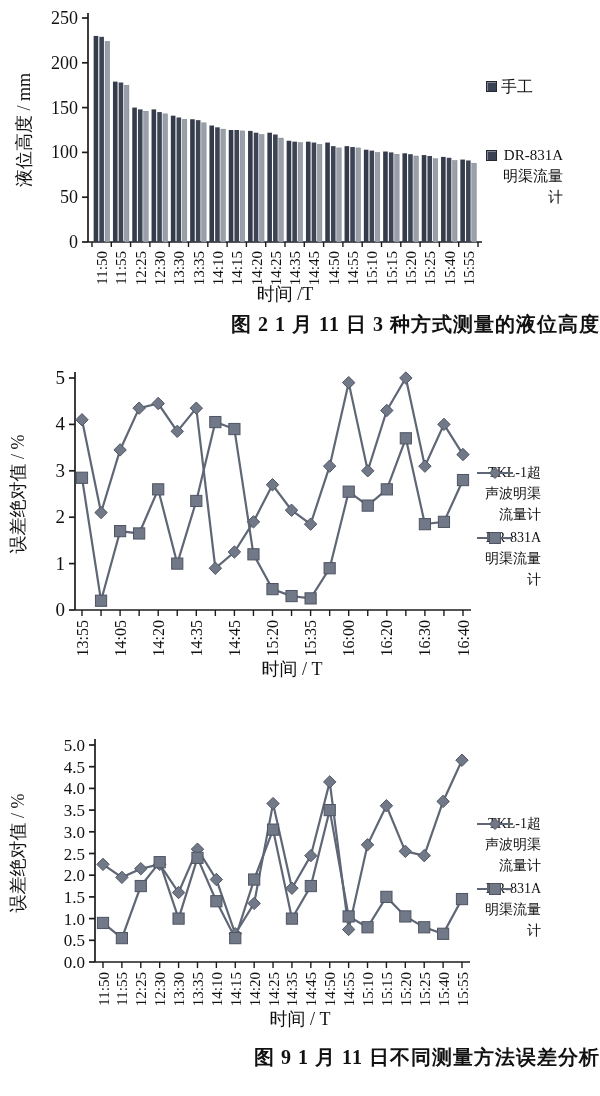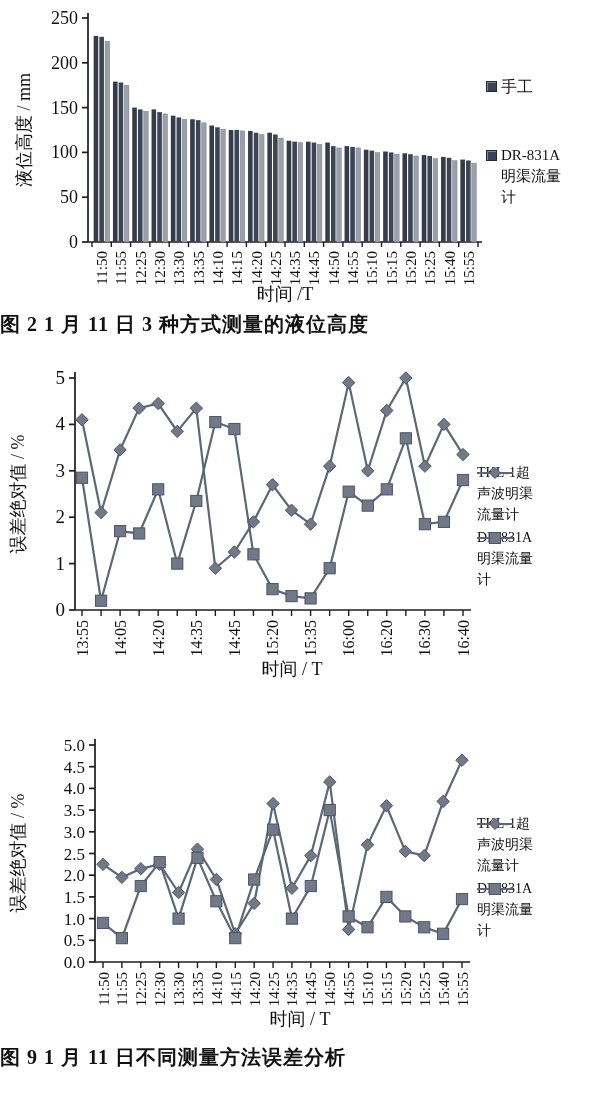--- a/index.html
+++ b/index.html
@@ -2,24 +2,24 @@
 <html><head>
 <meta charset="utf-8">
 <style>
   html,body{margin:0;padding:0;background:#ffffff;}
   .page{
     position:relative;width:600px;height:1096px;background:#fff;overflow:hidden;
     font-family:"Liberation Serif",serif;color:#141414;
   }
   svg{position:absolute;left:0;overflow:visible;}
   .caption{
-    position:absolute;left:0;width:600px;text-align:left;
+    position:absolute;left:0;width:600px;text-align:right;
     font-size:20px;font-weight:600;letter-spacing:1px;color:#111;
   }
-  .legend{position:absolute;}
+  .legend{position:absolute;text-align:right;}
   .legend-entry{display:flex;align-items:flex-start;}
   .swatch{
     width:9px;height:9px;background:#3b4253;border:1px solid #23272f;
     box-shadow:inset 1px 1px 0 rgba(255,255,255,.35);
     margin:5px 4px 0 0;flex:0 0 auto;
   }
   .legend-label{font-size:15px;line-height:21px;color:#111;}
   .lg1-first .legend-label{font-size:16px;}
   .lg-line .legend-label{width:64px;font-size:14px;line-height:21px;}
   .marker-ic{flex:0 0 auto;margin:4px 2px 0 0;}

